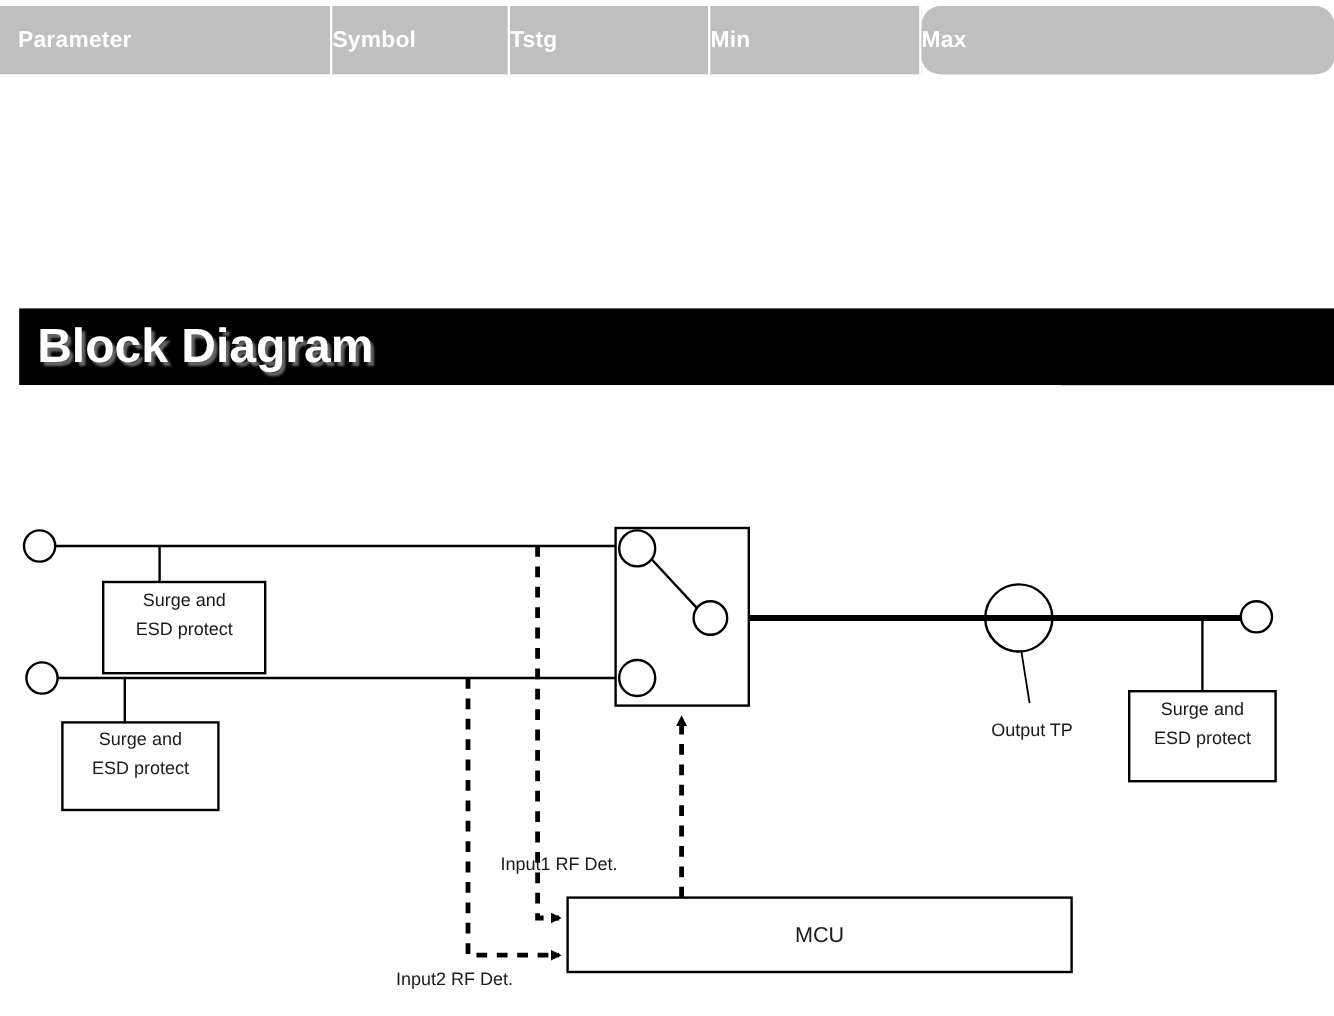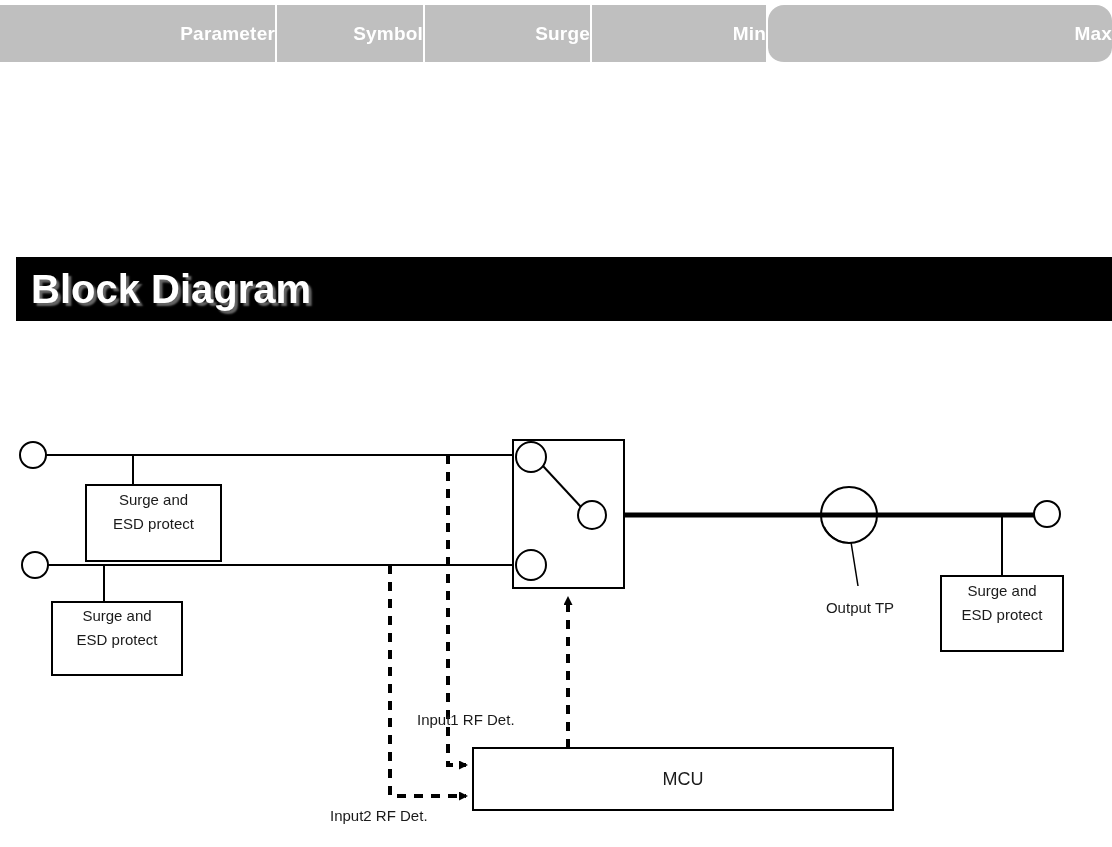--- a/index.html
+++ b/index.html
@@ -14,34 +14,33 @@
   
   .spec-table{
     position:absolute;left:0;top:5px;width:1112px;
     border-collapse:separate;
     border-spacing:0;
     table-layout:fixed;
   }
   .spec-table th, .spec-table td{
     padding:0;
     margin:0;
-    text-align:right;
+    text-align:left;
     vertical-align:middle;
     border-right:2px solid #ffffff;
     border-bottom:2px solid #ffffff;
   }
   .spec-table th:last-child, .spec-table td:last-child{border-right:none;border-radius:16px;}
   .spec-table thead th{
     background:#bfbfbf;
     color:#ffffff;
     font-weight:bold;
     font-size:19px;
     height:57px;
     letter-spacing:.2px;
-    padding-left:40px;
   }
   .spec-table tbody td{
     background:#ececec;
     color:#1a1a1a;
     font-size:19px;
     height:56px;
     font-weight:normal;
   }
   .col-param{width:277px;}
   .col-symbol{width:148px;}
@@ -88,21 +87,21 @@
     <col class="col-param">
       <col class="col-symbol">
       <col class="col-unit">
       <col class="col-min">
       <col class="col-max">
   </colgroup>
   <thead>
     <tr>
       <th class="ta-left">Parameter</th>
       <th>Symbol</th>
-      <th>Surge</th>
+      <th>Tstg</th>
       <th>Min</th>
       <th>Max</th>
     </tr>
   </thead>
   <tbody>
   </tbody>
 </table>
 
 <div class="banner">
   <div class="banner-title">Block Diagram</div>

